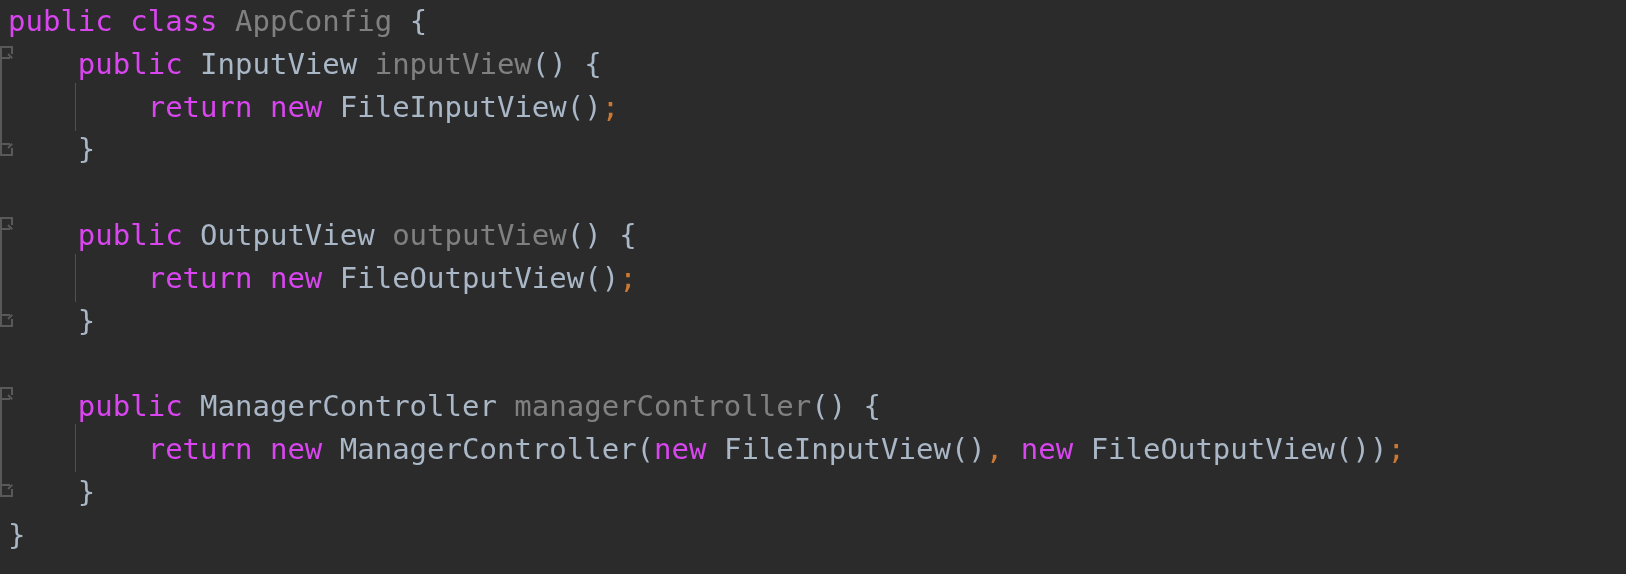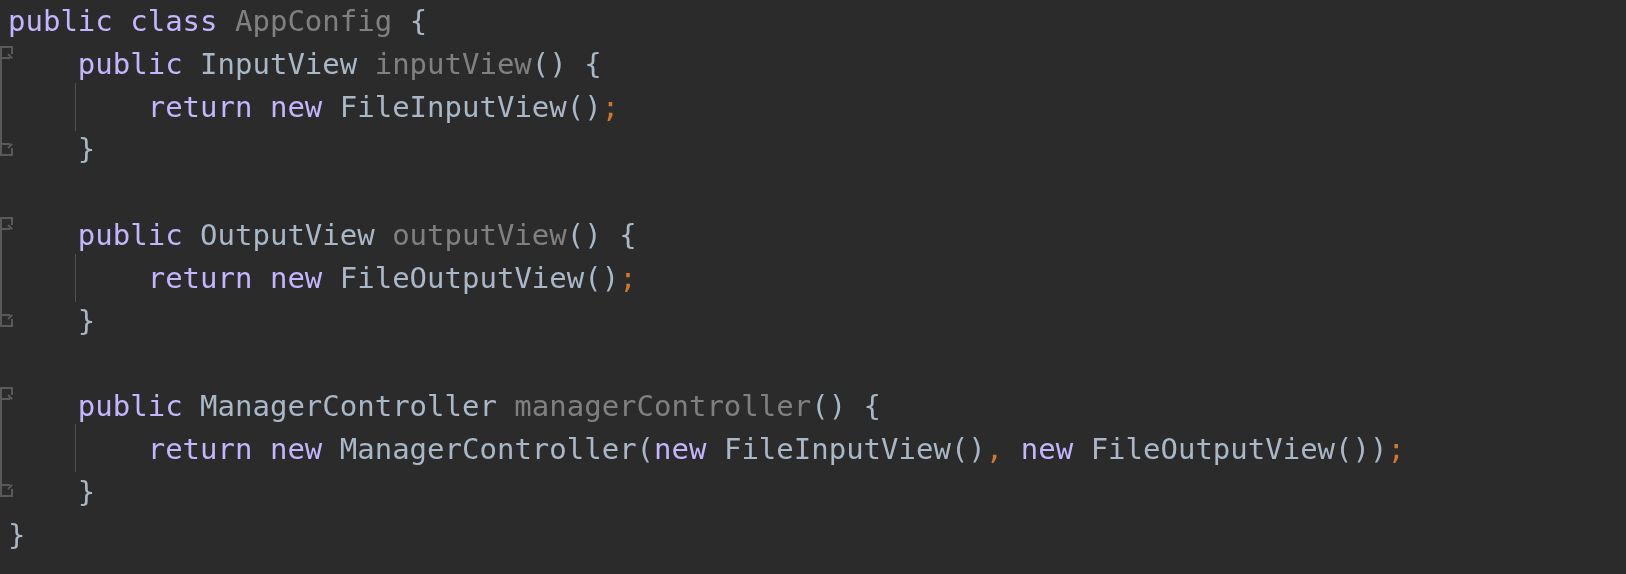--- a/index.html
+++ b/index.html
@@ -111,21 +111,21 @@
     line-height: 42.8px;
     white-space: pre;
     color: #a9b7c6;
     letter-spacing: 0px;
   }
   .line {
     height: 42.8px;
     white-space: pre;
     padding-left: 8px;
   }
-  .tok-keyword   { color: #c4b5fd; }
+  .tok-keyword   { color: #d946ef; }
   .tok-punct     { color: #cc7832; }
   .tok-type      { color: #a9b7c6; }
   .tok-plain     { color: #a9b7c6; }
   .tok-dim       { color: #808080; }
   .tok-brace     { color: #a9b7c6; }
 </style>
 </head>
 <body>
 
 <div id="editor">

